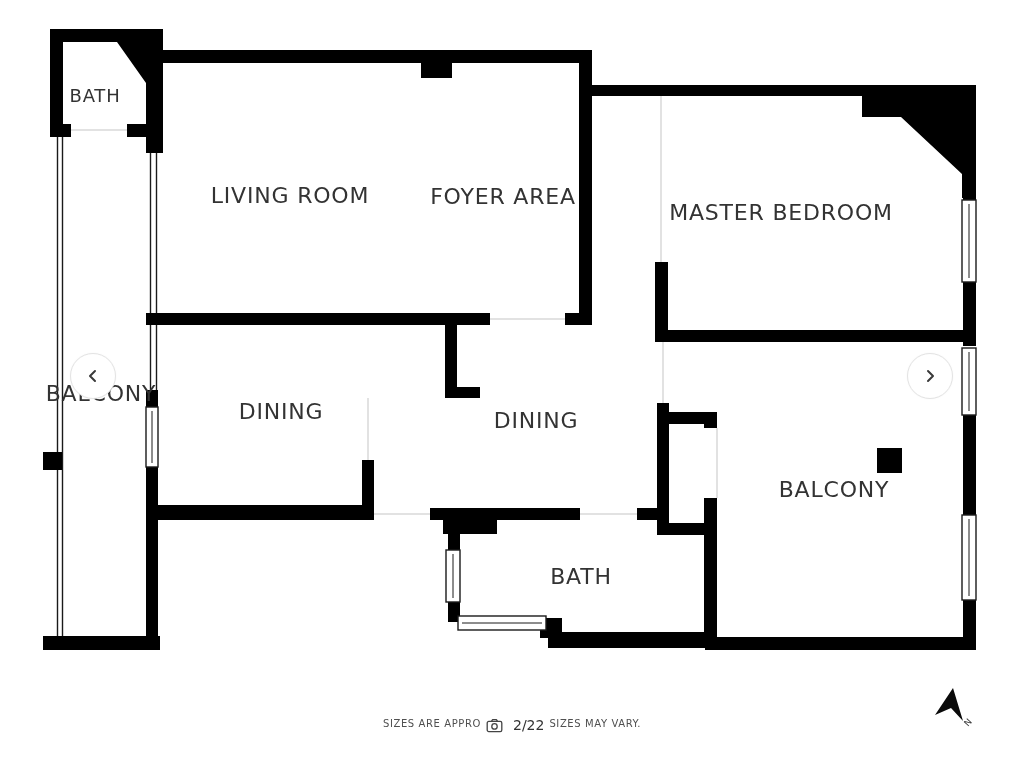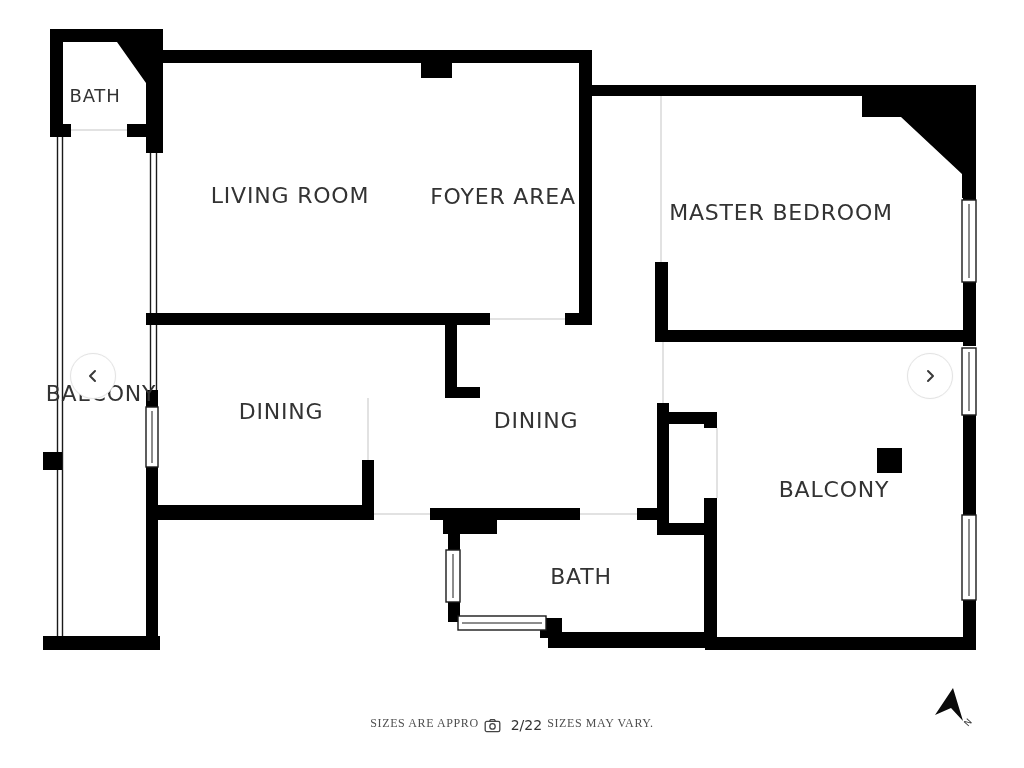--- a/index.html
+++ b/index.html
@@ -17,21 +17,21 @@
     background:#ffffff;border:1px solid #e3e3e3;box-sizing:border-box;
     display:flex;align-items:center;justify-content:center;
     transform:translate(-50%,-50%);cursor:pointer;padding:0;
     box-shadow:0 0 2px rgba(0,0,0,0.04);
   }
   .footer{
     position:absolute;left:0;top:706px;width:1024px;height:34px;
     display:flex;align-items:center;justify-content:center;
   }
   .disclaimer{
-    color:#4f4f4f;font-size:12px;letter-spacing:0.6px;white-space:nowrap;font-family:Liberation Serif, serif;
+    color:#4f4f4f;font-size:10px;letter-spacing:0.6px;white-space:nowrap;
   }
   .counter-badge{
     display:flex;align-items:center;gap:10px;background:#ffffff;
     padding:2px 5px;position:relative;top:2px;
     color:#333333;font-size:14px;white-space:nowrap;
   }
   .compass{position:absolute;left:925px;top:680px;width:80px;height:60px;}
 </style>
 </head>
 <body>

